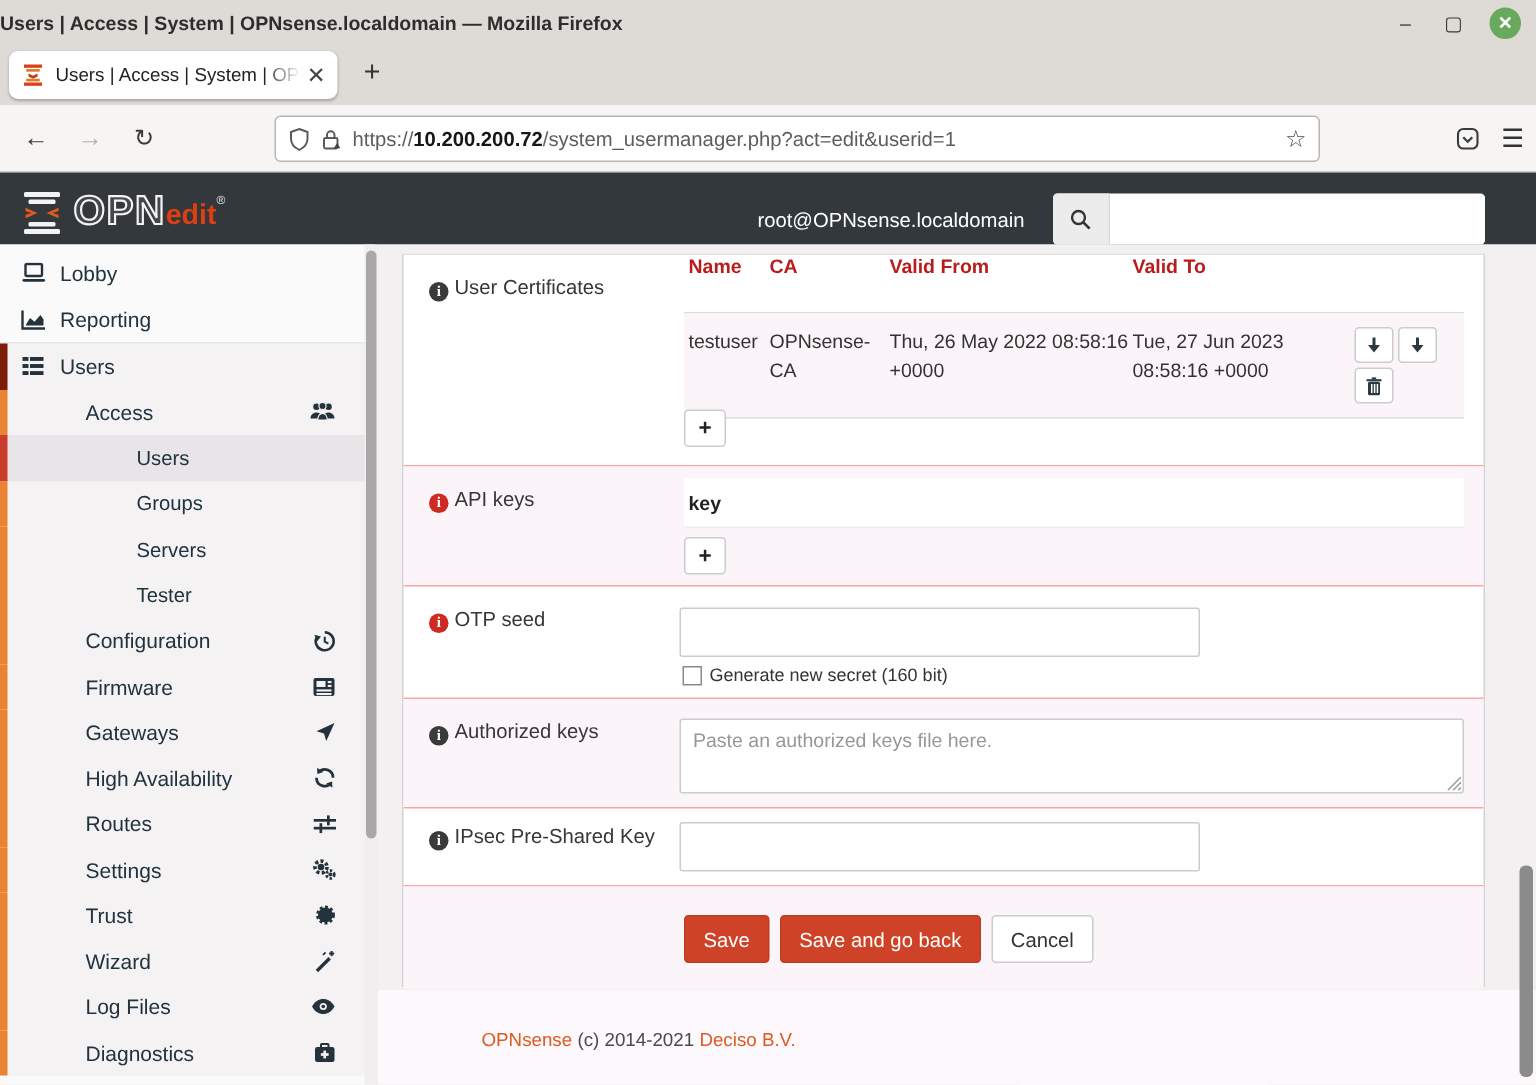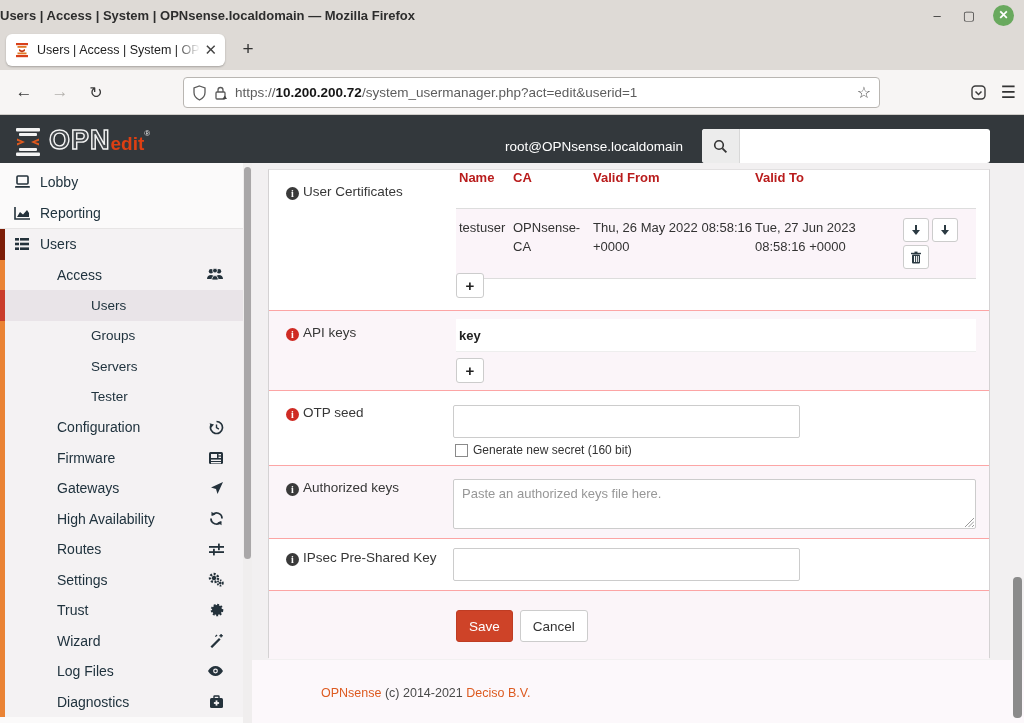--- a/index.html
+++ b/index.html
@@ -480,20 +480,21 @@
       <div class="frow" style="height:52px;">
         <div class="flabel" style="top:9px;">
           <span class="info-i">i</span><span>IPsec Pre-Shared Key</span>
         </div>
         <input class="text-input" style="top: 9px;" value="">
       </div>
 
       <div class="frow pink" style="height:68px; border-bottom:none;">
         <div class="actions-wrap">
           <span class="btn btn-red">Save</span>
+          <span class="btn btn-red">Save and go back</span>
           <span class="btn btn-default">Cancel</span>
         </div>
       </div>
 
     </div>
 
     <div class="page-scroll-thumb"></div>
   </div>
 </div>
 

